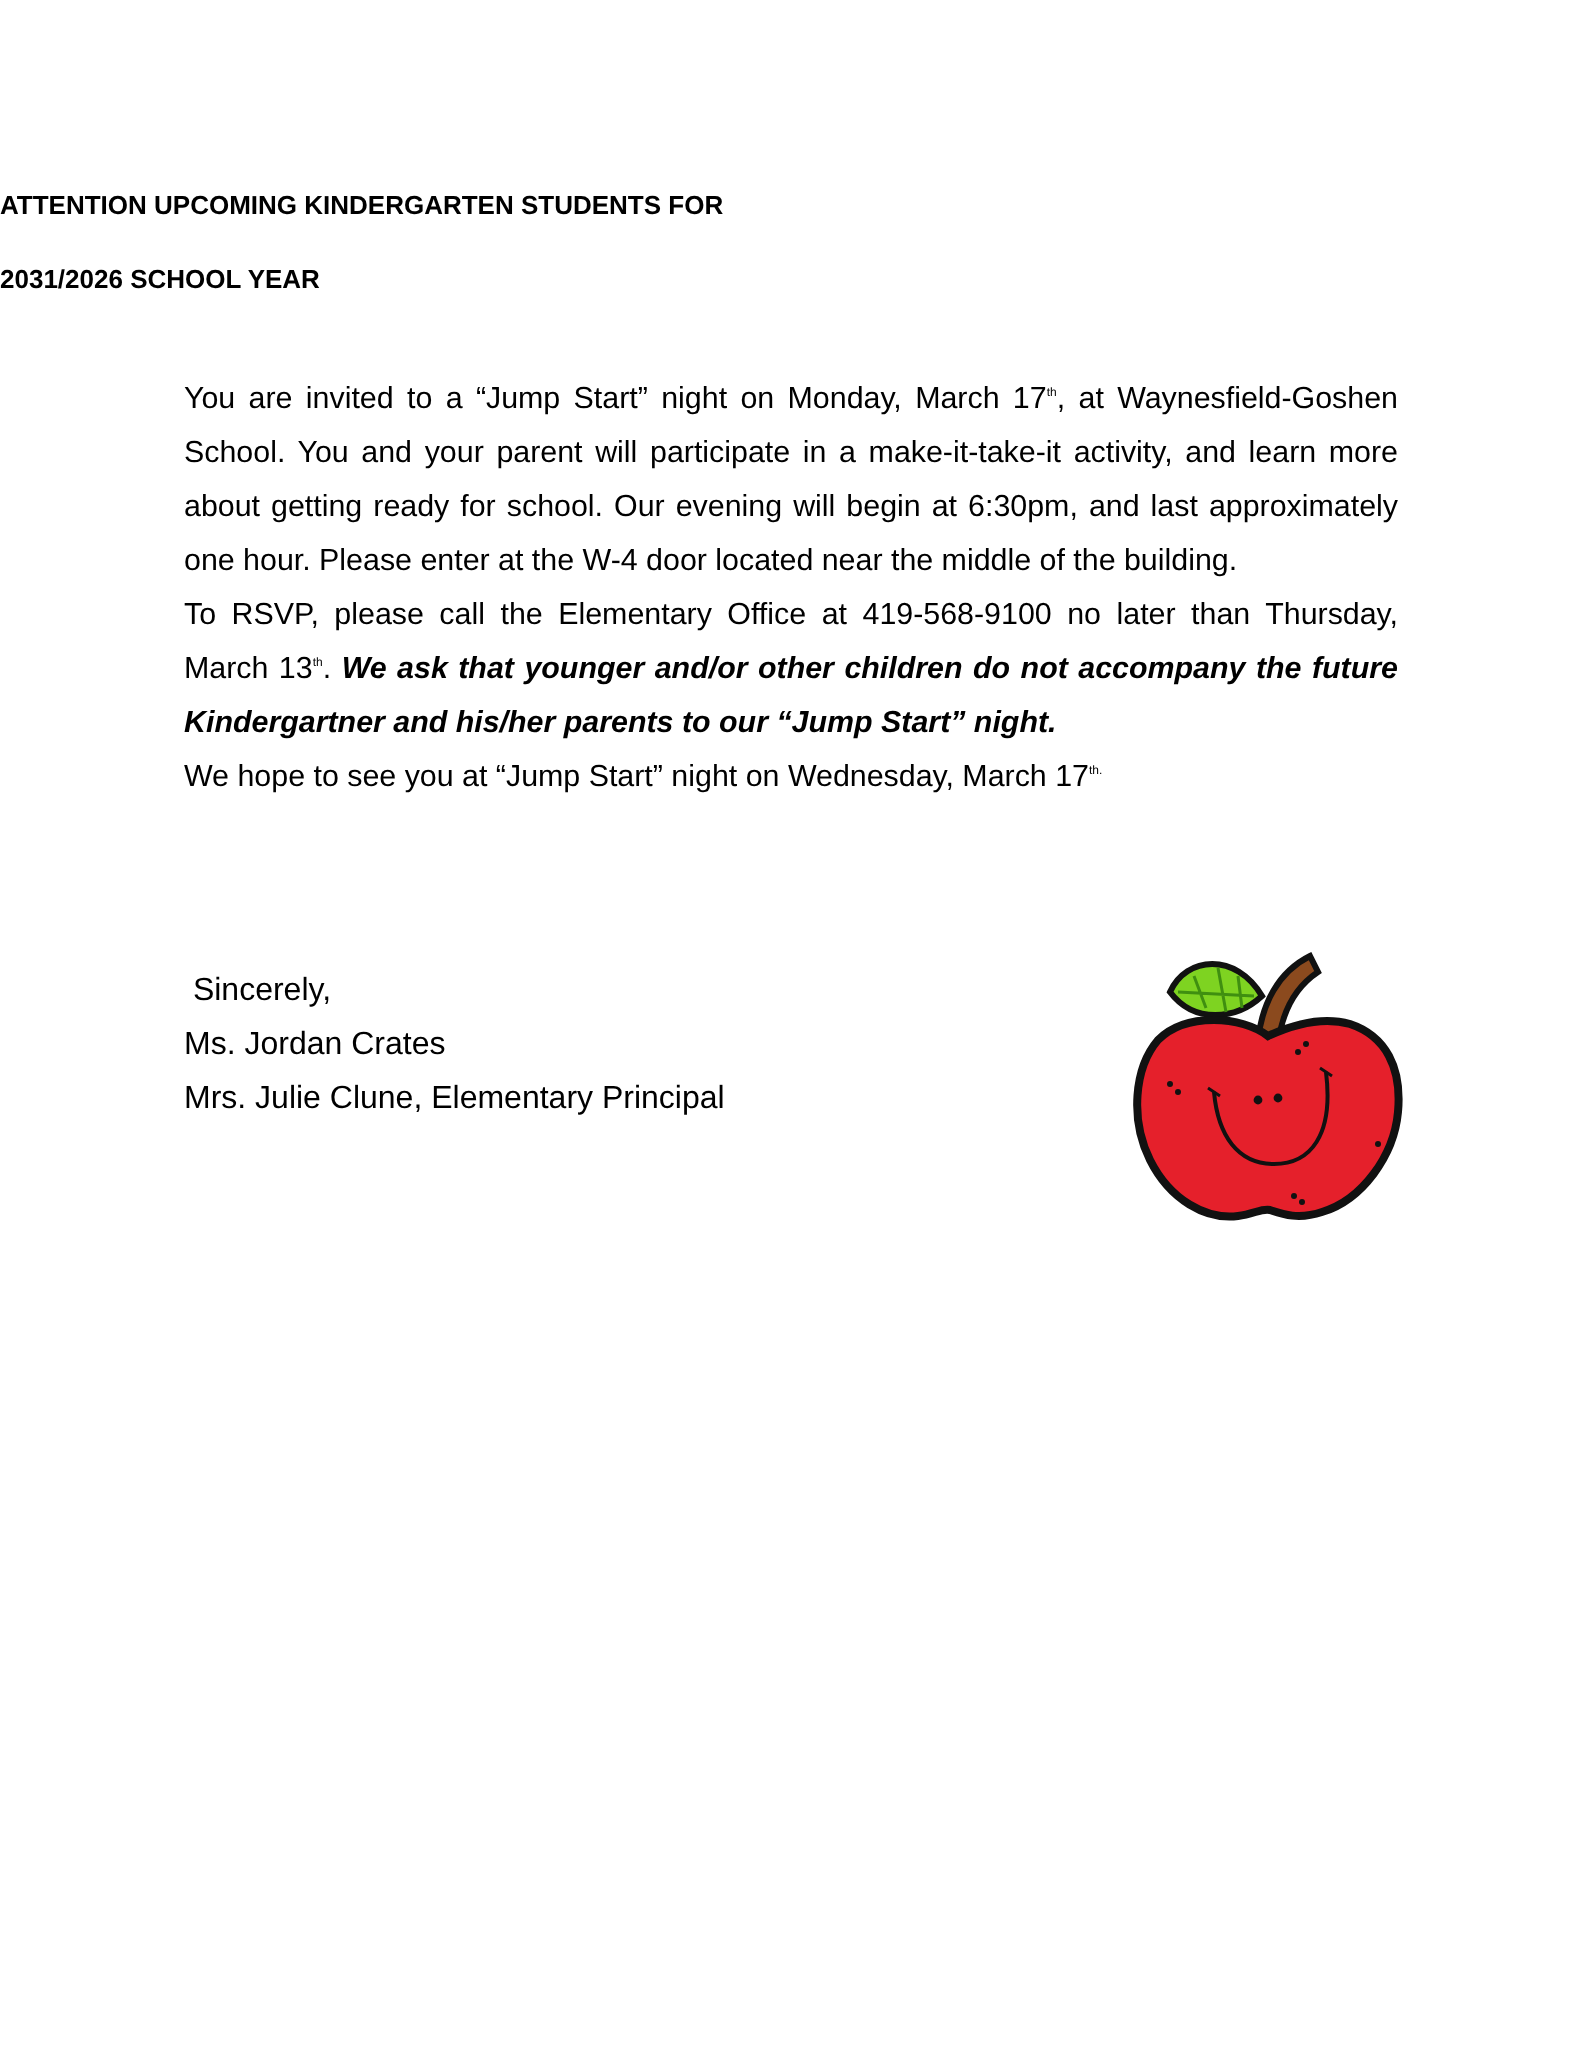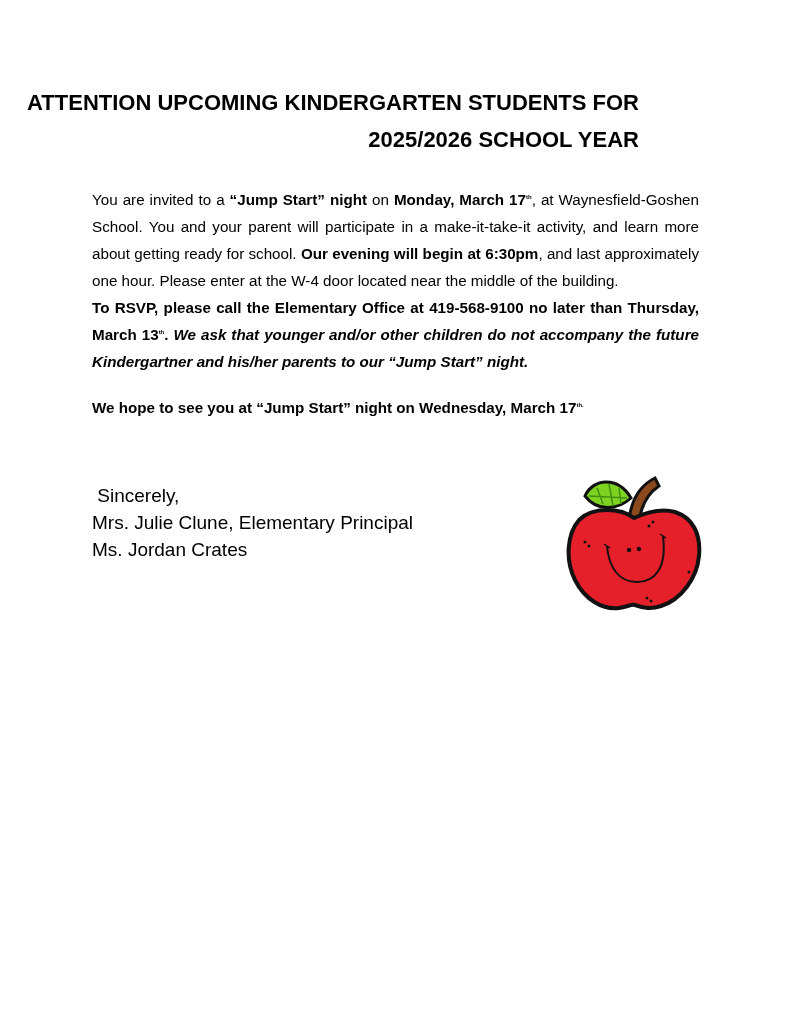--- a/index.html
+++ b/index.html
@@ -1,63 +1,63 @@
 <!DOCTYPE html>
 <html><head>
 <meta charset="utf-8">
 <style>
   html, body { margin: 0; padding: 0; background: #ffffff; }
   body {
     width: 789px; height: 1024px; position: relative; overflow: hidden;
     font-family: "Liberation Sans", sans-serif; color: #000;
   }
   .title {
-    position: absolute; left: 0; width: 639px; text-align: right;
-    font-weight: bold; font-size: 22px; line-height: 20px;
+    position: absolute; left: 0; width: 639px; text-align: left;
+    font-weight: bold; font-size: 13px; line-height: 20px;
   }
   #t1 { top: 93px; }
   #t2 { top: 130px; }
 
   .body {
     position: absolute; left: 92px; width: 607px; top: 186px;
     font-size: 15.2px; line-height: 27px;
   }
   .para { text-align: justify; }
-  .b { font-weight: bold; margin-top: 19px; }
+  .b { font-weight: normal; }
   .bi { font-weight: bold; font-style: italic; }
   .u { }
   sup { font-size: 6px; vertical-align: 6px; line-height: 0; }
 
   .closing {
     position: absolute; left: 92px; top: 482px;
-    font-size: 19px; line-height: 27px;
+    font-size: 16px; line-height: 27px;
   }
   .apple {
     position: absolute; left: 563px; top: 468px; width: 142px; height: 148px;
   }
 </style>
 </head>
 <body>
 
 <div>
   <div id="t1" class="title">ATTENTION UPCOMING KINDERGARTEN STUDENTS FOR</div>
-  <div id="t2" class="title">2025/2026 SCHOOL YEAR</div>
+  <div id="t2" class="title">2031/2026 SCHOOL YEAR</div>
 
   <div class="body">
     <div class="para"><span>You are invited to a </span><span class="b">“Jump Start” night</span><span> on </span><span class="b"><span>Monday, March 17</span><sup>th</sup></span><span>, at Waynesfield-Goshen School.  </span><span class="u">You</span><span> and </span><span class="u">your parent</span><span> will participate in a make-it-take-it activity, and learn more about getting ready for school.  </span><span class="b">Our evening will begin at 6:30pm</span><span>, and last approximately one hour.  Please enter at the W-4 door located near the middle of the building.</span></div>
 
     <div class="para"><span class="b"><span>To RSVP, please call the Elementary Office at 419-568-9100 no later than Thursday, March 13</span><sup>th</sup><span>.  </span></span><span class="bi">We ask that younger and/or other children do not accompany the future Kindergartner and his/her parents to our “Jump Start” night.</span></div>
 
     <div class="para b"><span>We hope to see you at “Jump Start” night on Wednesday, March 17</span><sup>th.</sup></div>
   </div>
 
   <div class="closing">
     <div style="white-space:pre;"> Sincerely,</div>
+    <div>Ms. Jordan Crates</div>
     <div>Mrs. Julie Clune, Elementary Principal</div>
-    <div>Ms. Jordan Crates</div>
   </div>
 
   <svg class="apple" viewBox="0 0 142 148">
 
     <path d="M22 28 C30 10 55 8 68 30 C55 42 34 44 22 28 Z" fill="#7ed321" stroke="#111" stroke-width="3"></path>
     <path d="M26 28 L64 30 M34 20 L40 36 M46 16 L50 38 M56 20 L58 36" stroke="#3f8f10" stroke-width="1.5" fill="none"></path>
 
     <path d="M66 52 C68 34 76 18 92 10 L96 18 C84 26 78 38 76 54 Z" fill="#8b4a1e" stroke="#111" stroke-width="3"></path>
 
     <path d="M71 50 C58 40 30 38 16 52 C4 66 2 92 12 112 C22 132 40 142 56 140 C64 139 68 136 72 137 C78 139 86 142 98 138 C118 132 134 110 136 88 C138 66 130 50 112 44 C98 40 84 44 71 50 Z" fill="#e5202b" stroke="#111" stroke-width="4"></path>

